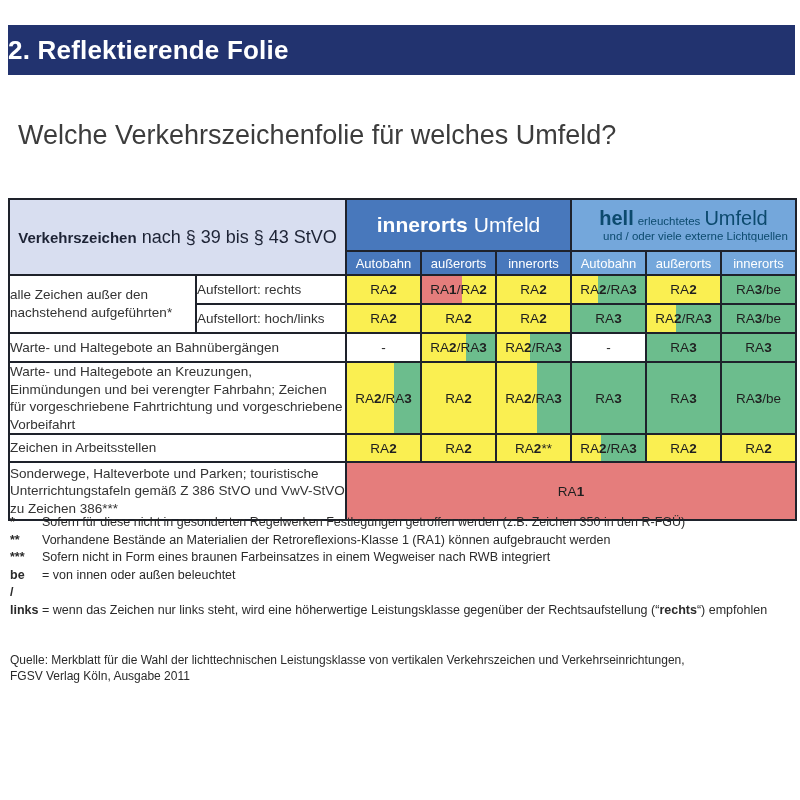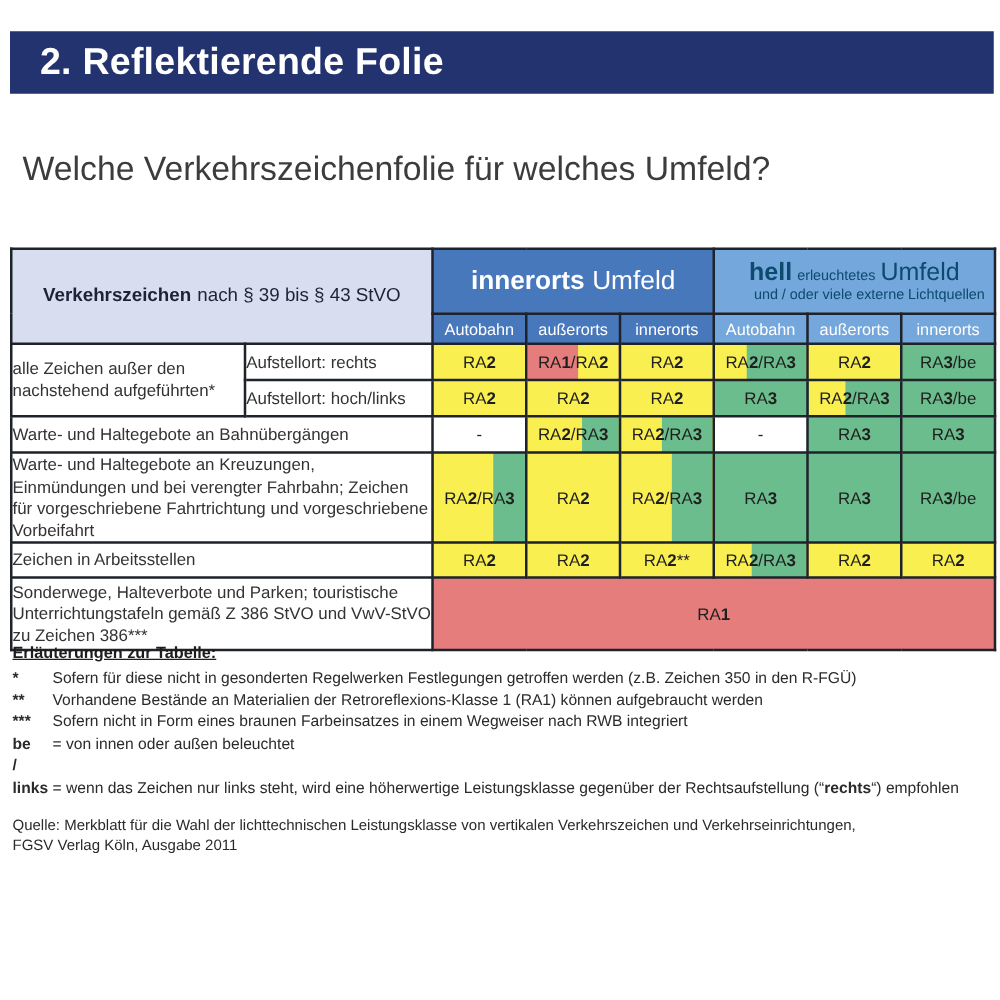--- a/index.html
+++ b/index.html
@@ -17,34 +17,34 @@
   body{
     width:800px;height:800px;position:relative;background:#ffffff;
     font-family:"Liberation Sans", sans-serif;color:var(--txt);
     overflow:hidden;
   }
   .titlebar{
     position:absolute;left:8px;top:25px;width:787px;height:50px;
     background:var(--navy);display:flex;align-items:center;
   }
   .titlebar .t{
-    color:#ffffff;font-weight:bold;font-size:30px;letter-spacing:0.2px;padding-left:24px;
+    color:#ffffff;font-weight:bold;font-size:26px;letter-spacing:0.2px;padding-left:0;
   }
   .question{
     position:absolute;left:18px;top:120px;font-size:27px;color:#3C3C3C;
   }
   table.maintable{
     position:absolute;left:8px;top:198px;border-collapse:collapse;table-layout:fixed;
   }
   table.maintable td{
     border:2px solid var(--bd);padding:0;vertical-align:middle;
   }
   td.corner{background:var(--corner);text-align:center;}
   td.corner .b{font-weight:bold;font-size:15px;color:#1d2335;}
-  td.corner .s{font-size:15px;color:#1d2335;margin-left:5px;}
+  td.corner .s{font-size:18px;color:#1d2335;margin-left:5px;}
   td.gnormal{background:var(--hblue);text-align:center;color:#fff;}
   td.ghell{background:var(--hlblue);text-align:center;color:#0c4a6e;line-height:1.1;}
   .gn-b{font-weight:bold;font-size:21px;}
   .gn-r{font-size:21px;margin-left:6px;}
   .gh-b{font-weight:bold;font-size:20px;}
   .gh-s{font-size:11.5px;margin:0 4px;}
   .gh-r{font-size:20px;}
   .gh-sub{font-size:11.5px;display:block;margin-top:1px;padding-left:24px;}
   td.subh{text-align:center;color:#fff;font-size:13px;}
   td.subh.n{background:var(--hblue);}
@@ -170,21 +170,20 @@
     <td class="cell y">RA<b>2</b></td>
   </tr>
   <tr style="height:58px">
     <td class="lab" colspan="2">Sonderwege, Halteverbote und Parken; touristische Unterrichtungstafeln gemäß Z 386 StVO und VwV-StVO zu Zeichen 386***</td>
     <td class="cell r" colspan="6">RA<b>1</b></td>
   </tr>
 </tbody>
   </table>
 
 <div class="notes">
-  <div class="head">Erläuterungen zur Tabelle:</div>
   <div class="noterow">
     <span class="fm">*</span>
     <span>Sofern für diese nicht in gesonderten Regelwerken Festlegungen getroffen werden (z.B. Zeichen 350 in den R-FGÜ)</span>
   </div>
   <div class="noterow">
     <span class="fm">**</span>
     <span>Vorhandene Bestände an Materialien der Retroreflexions-Klasse 1 (RA1) können aufgebraucht werden</span>
   </div>
   <div class="noterow">
     <span class="fm">***</span>

